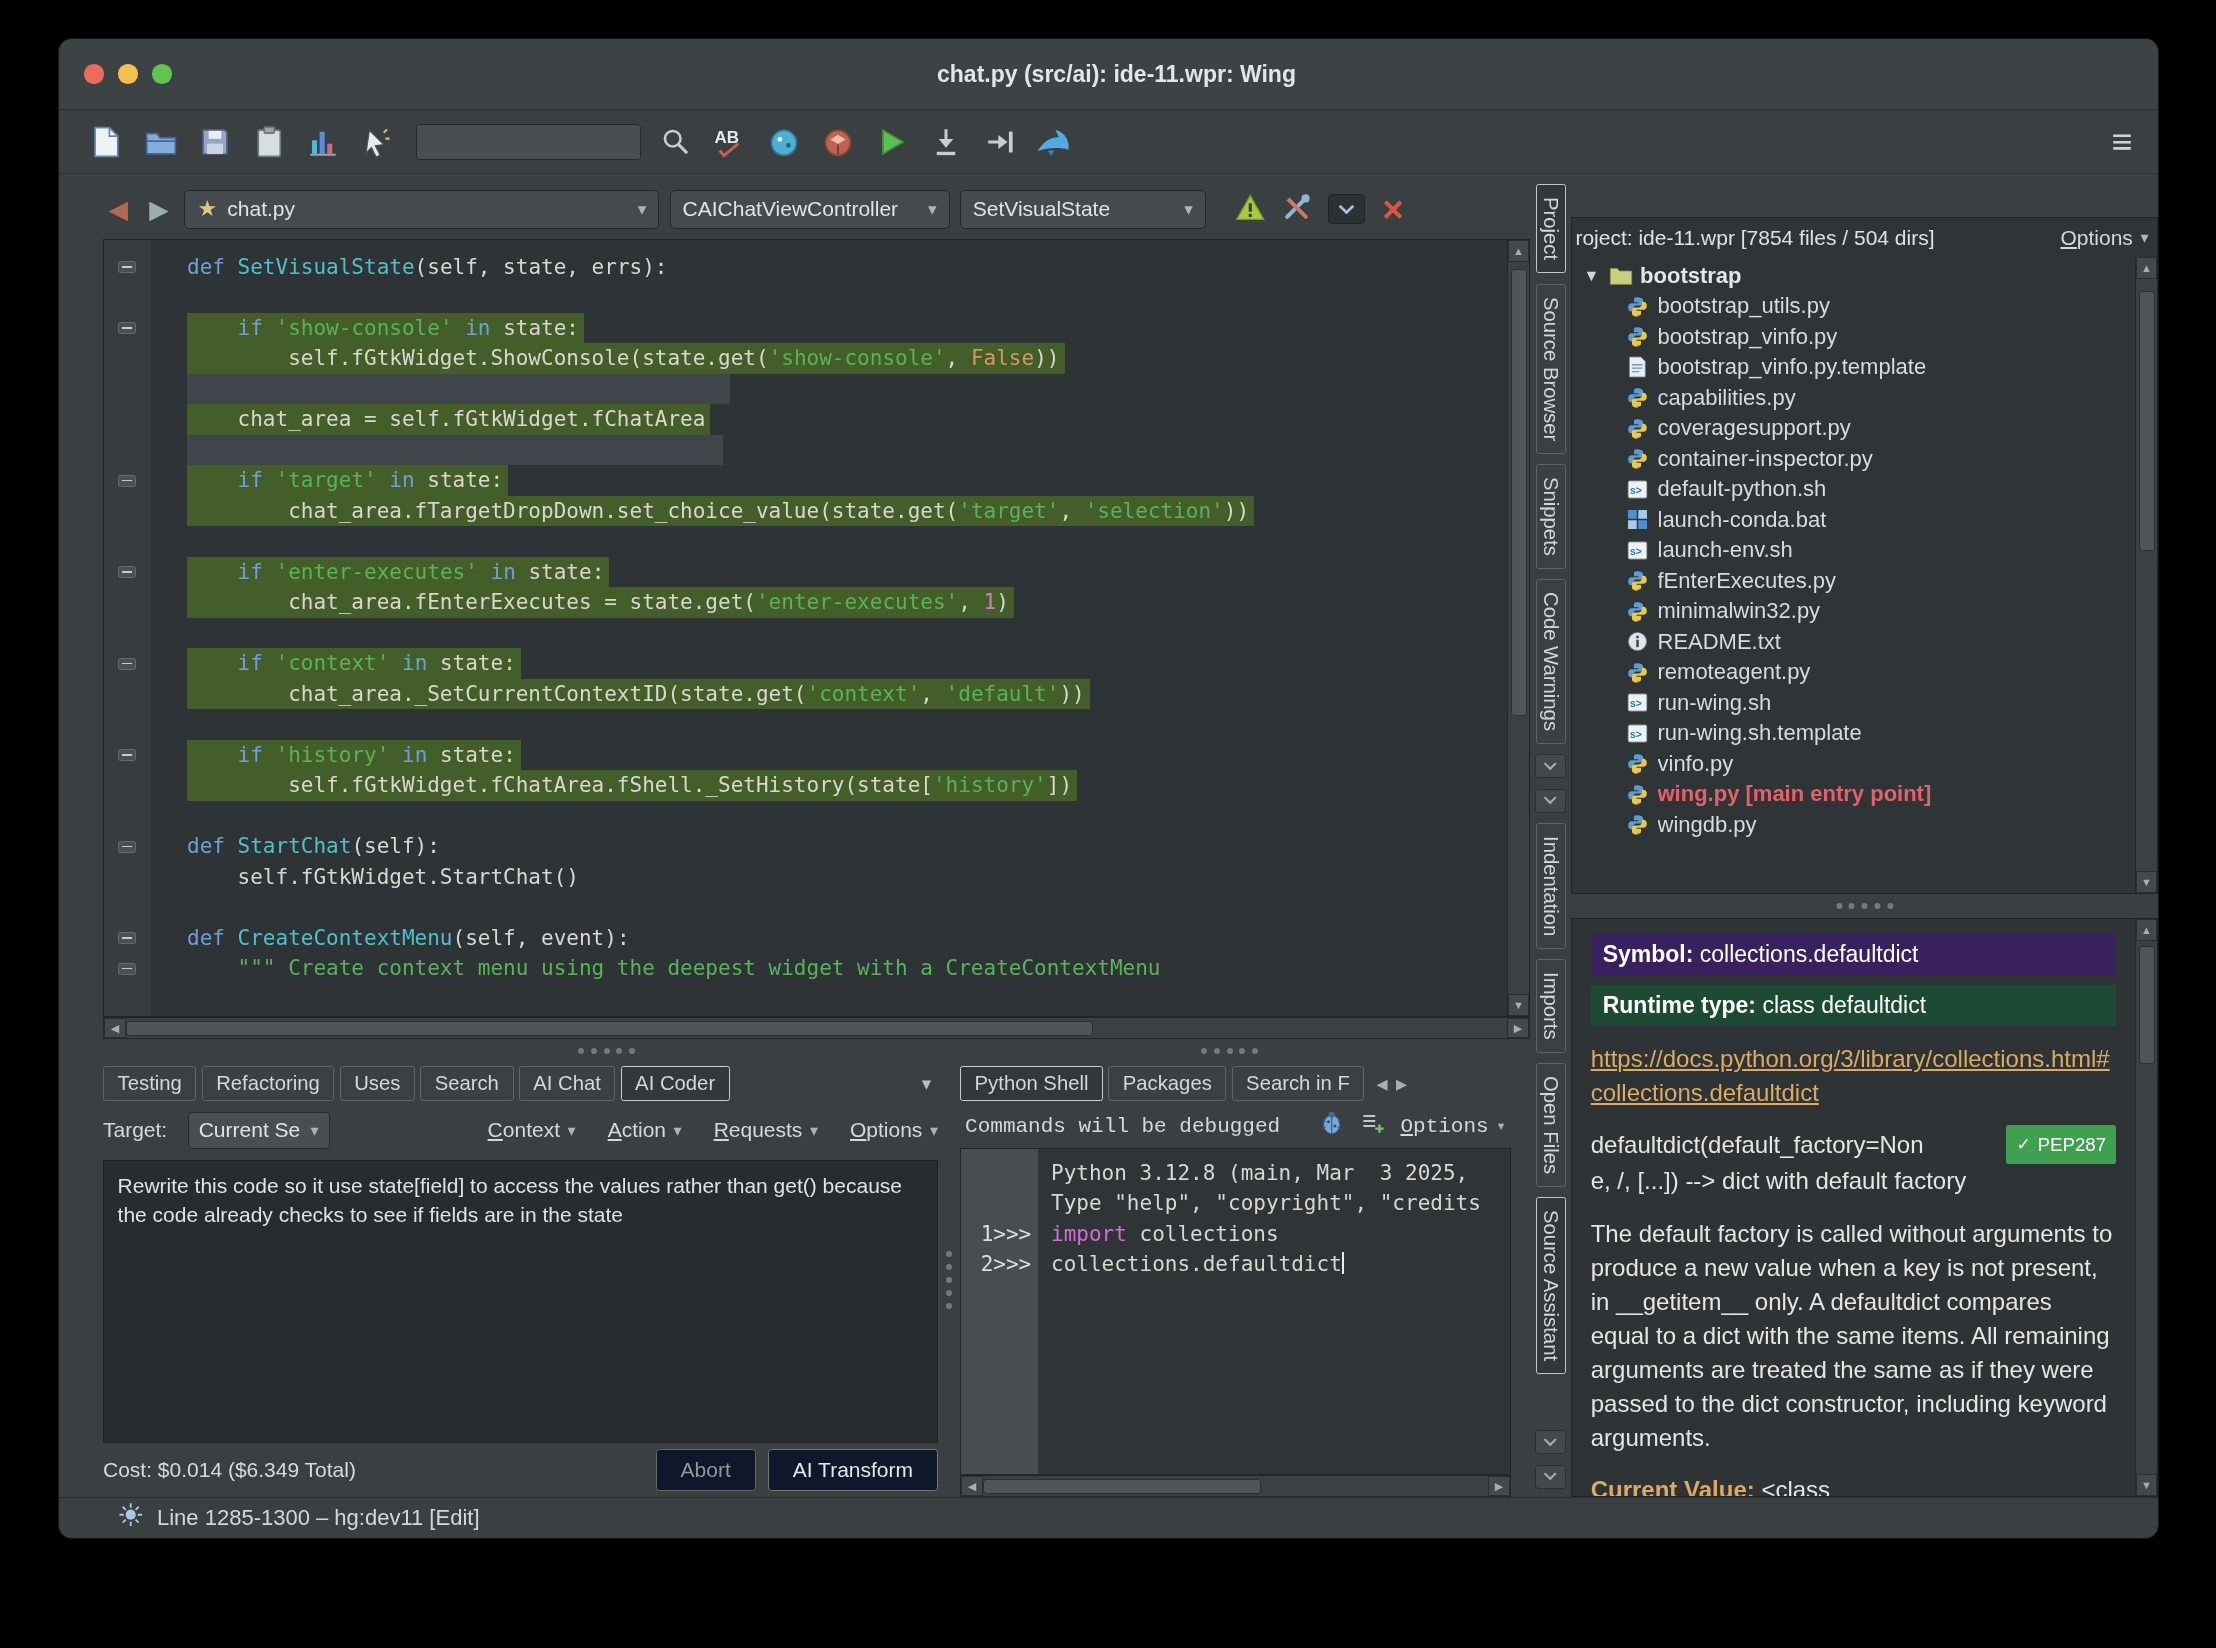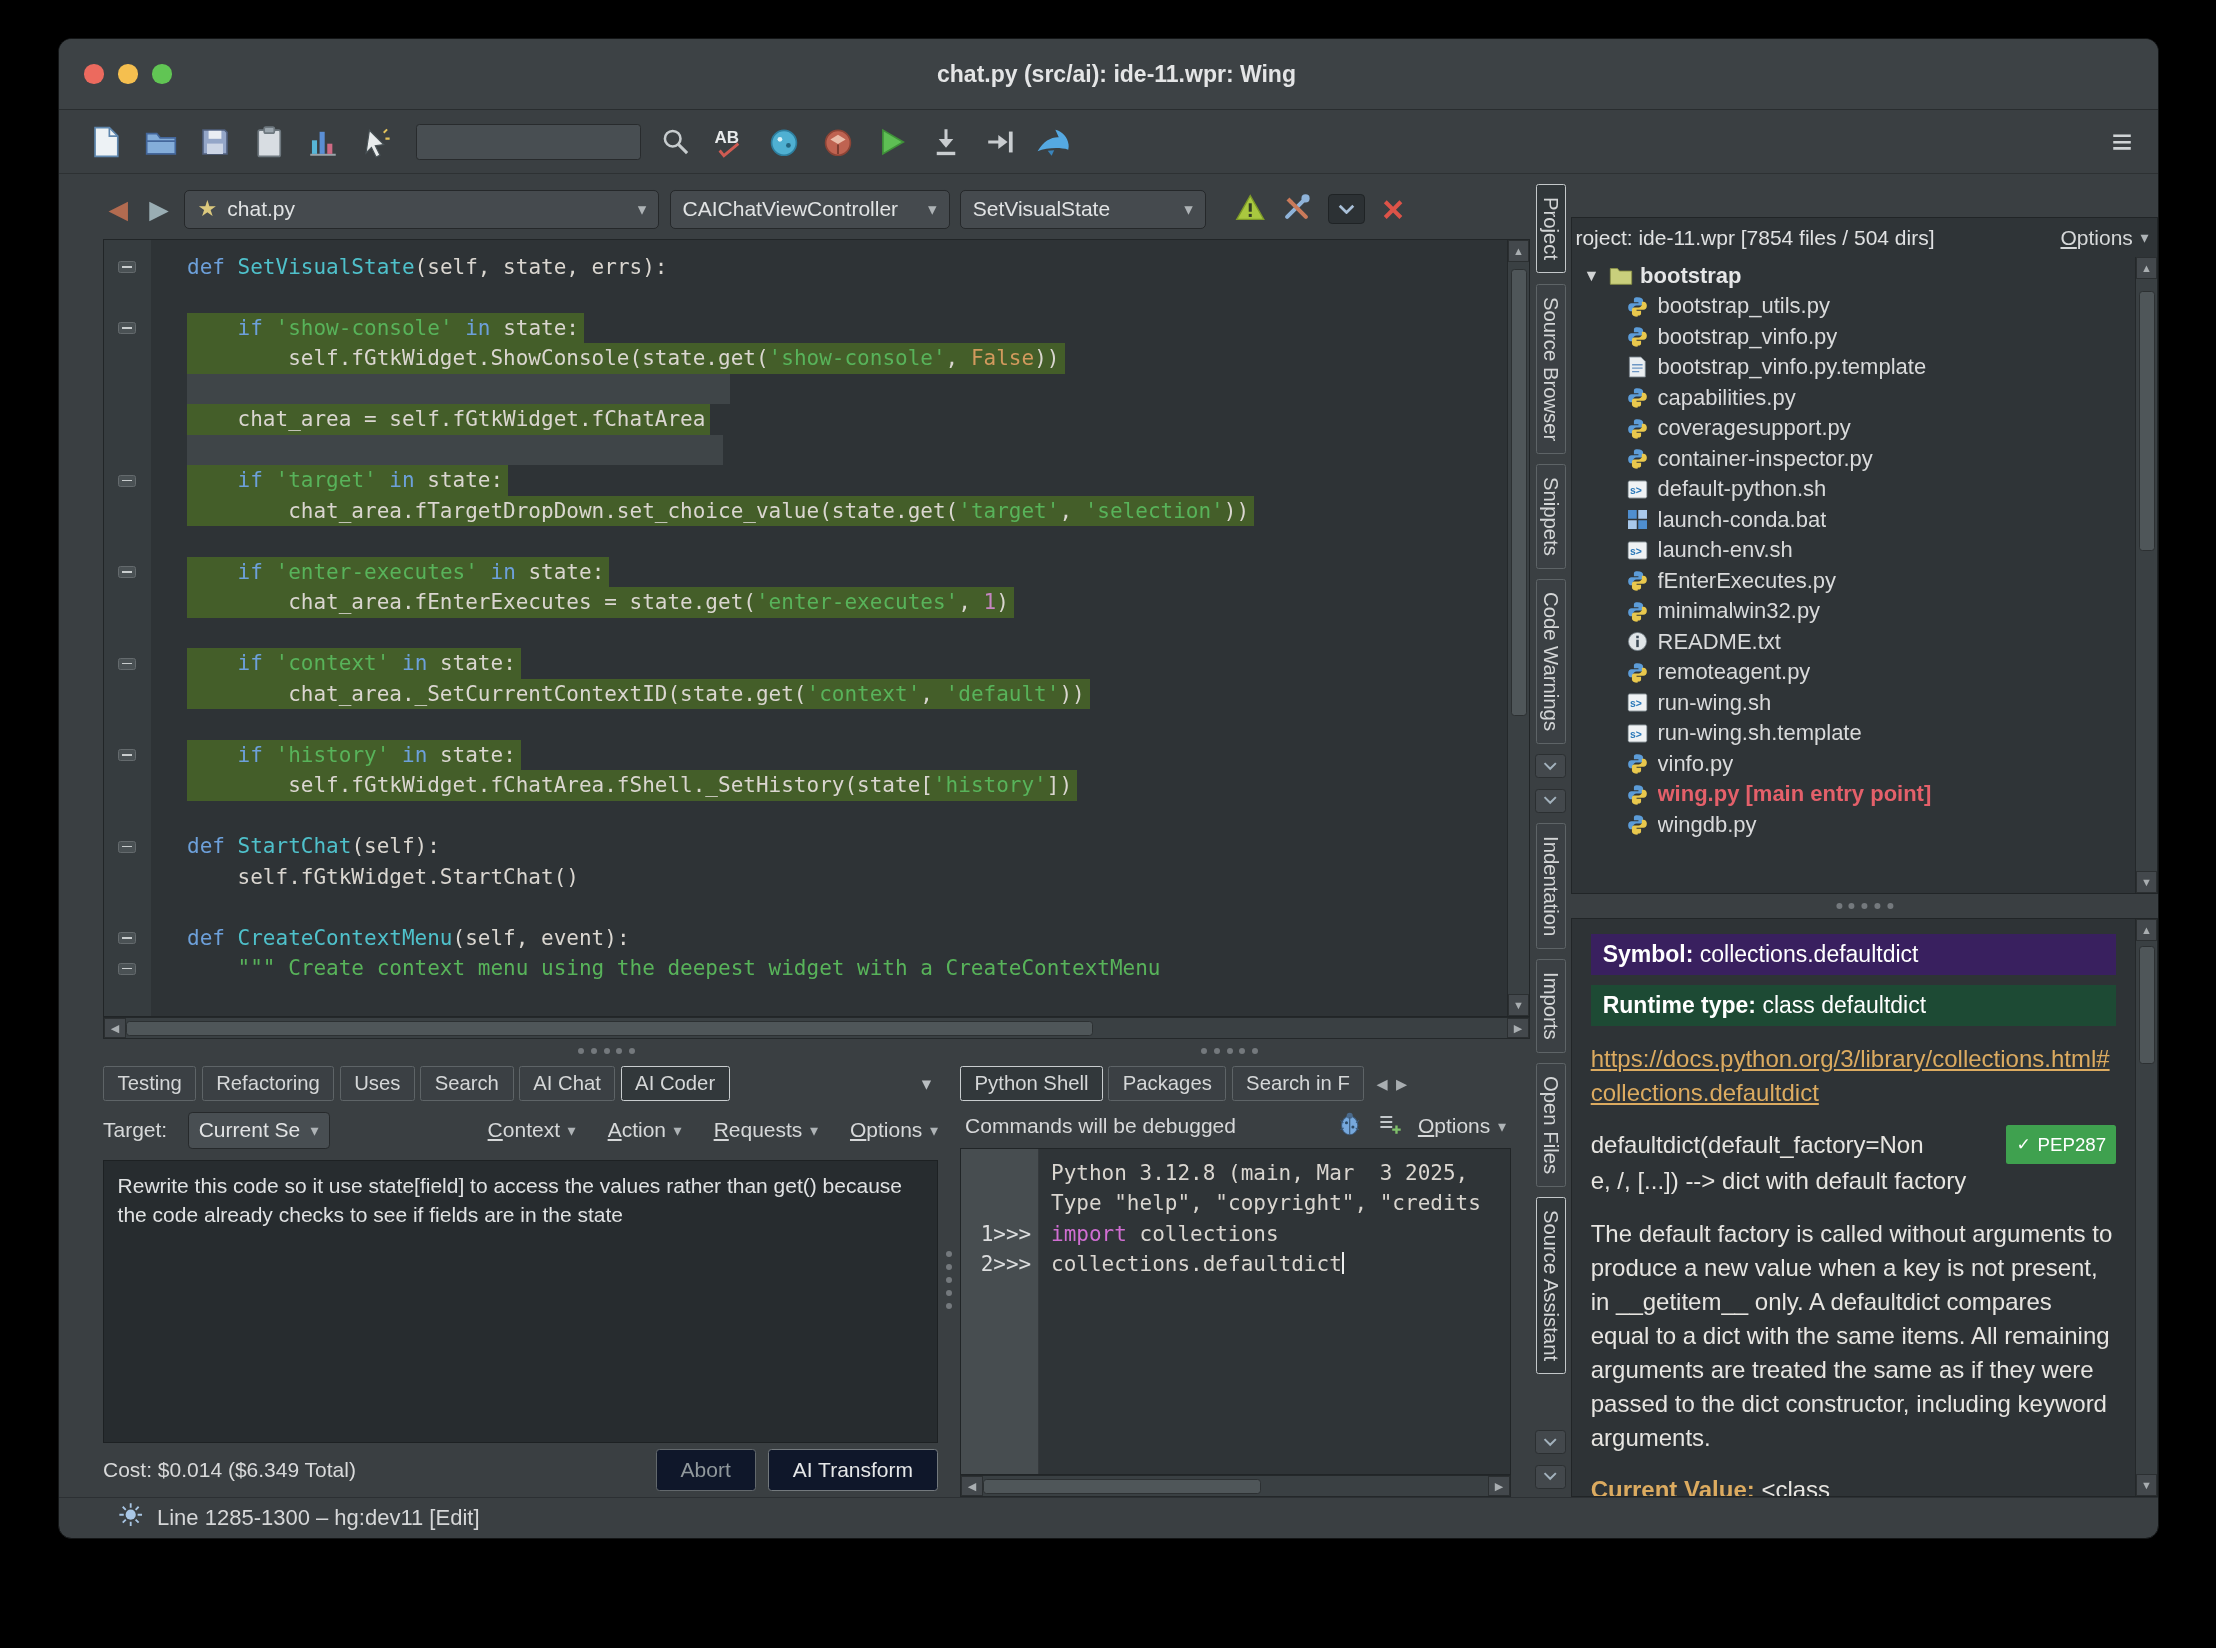--- a/index.html
+++ b/index.html
@@ -91,21 +91,21 @@
 .accel{display:inline-block;}
 .accel::first-letter{text-decoration:underline;}
 .ai-text{flex:1;margin-top:6.8px;display:flex;min-height:0;}
 .ai-text textarea{flex:1;background:#272c2f;border:0.8px solid #1d2123;color:#e0e2e3;font-family:"Liberation Sans",sans-serif;font-size:21px;line-height:29px;padding:10.2px 13.6px;resize:none;outline:none;}
 .ai-footer{flex:0 0 54px;display:flex;align-items:center;font-size:21px;color:#d8d9da;}
 .btns{margin-left:auto;display:flex;gap:12px;}
 .btn{border:0.8px solid #73797d;background:#0f172a;border-radius:3.4px;font-size:21px;padding:7.6px 24px;color:#e5e7e8;font-family:"Liberation Sans",sans-serif;}
 .btn.disabled{color:#90989c;border-color:#62686c;}
 
 .shell-panel{width:551px;flex:0 0 auto;display:flex;flex-direction:column;min-height:0;}
-.shell-header{flex:0 0 44px;display:flex;align-items:center;gap:15.3px;font-size:21px;color:#d7d8d9;padding:0 5.1px;}
+.shell-header{flex:0 0 44px;display:flex;align-items:center;gap:15.3px;font-size:21px;color:#d7d8d9;padding:0 5.1px;font-family:Liberation Mono, monospace;}
 .sh-text{flex:1;min-width:0;overflow:hidden;text-overflow:ellipsis;white-space:nowrap;}
 .shell-body{flex:1;display:flex;background:#2f3437;border:0.8px solid #212527;min-height:0;}
 .shell-gutter{flex:0 0 78px;background:#474d50;border-right:0.8px solid #35393c;padding:8.5px 6.8px 0 0;}
 .sgl{height:30.5px;font-family:"DejaVu Sans Mono",monospace;font-size:21px;line-height:30.5px;color:#dcddde;text-align:right;}
 .shell-code{flex:1;padding:8.5px 0 0 12px;overflow:hidden;}
 .scl{height:30.5px;font-family:"DejaVu Sans Mono",monospace;font-size:21px;line-height:30.5px;color:#dad6d0;white-space:pre;}
 .cursor{display:inline-block;width:2.5px;height:22px;background:#eceded;vertical-align:-2.5px;}
 
 
 .strip{width:41px;flex:0 0 auto;display:flex;flex-direction:column;align-items:center;padding:10.2px 0 8.5px;gap:10.2px;overflow:hidden;}

